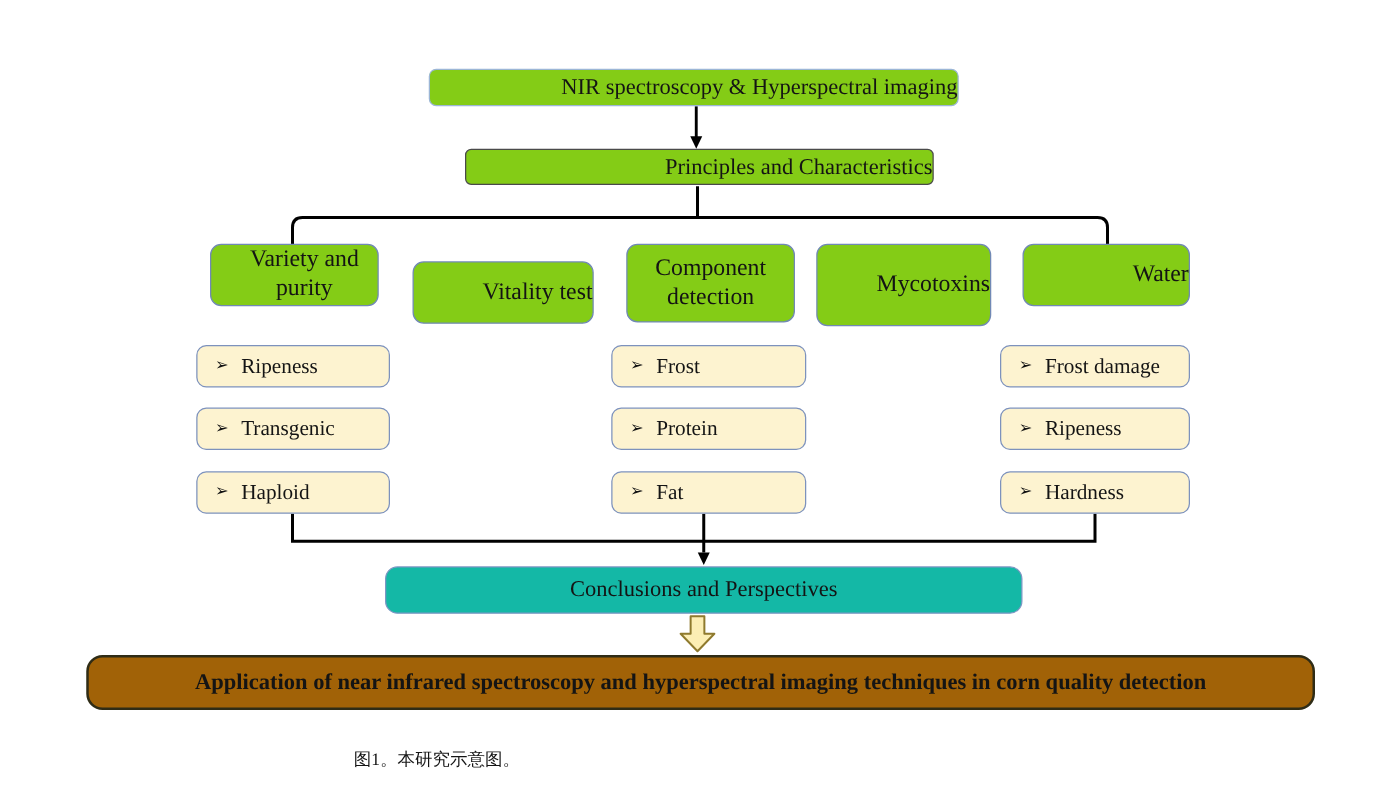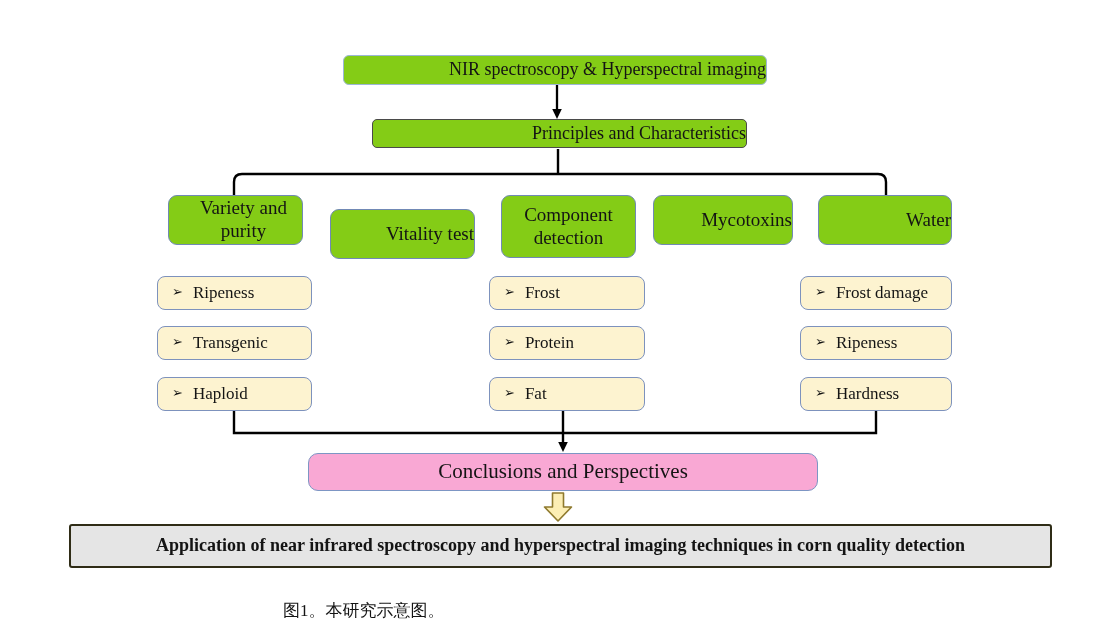--- a/index.html
+++ b/index.html
@@ -45,37 +45,37 @@
     padding-left: 14px;
     font-size: 17px;
   }
   .sub .bullet {
     font-size: 13px;
     margin-right: 10px;
     transform: translateY(-1px);
     color: #111;
   }
   .gold {
-    background: #f9a8d4;
+    background: #14b8a6;
     border: 1.6px solid #7d96c4;
     border-radius: 10px;
-    font-size: 21px;
+    font-size: 18px;
   }
   .app {
-    background: #e5e5e5;
+    background: #a16207;
     border: 2.6px solid #2f2c16;
-    border-radius: 3px;
+    border-radius: 13px;
     font-weight: bold;
     font-size: 18px;
   }
   .caption {
     position: absolute;
     left: 283px;
     top: 599px;
-    font-size: 17px;
+    font-size: 14px;
     z-index: 2;
     white-space: nowrap;
   }
 </style>
 </head>
 <body>
 
 <div class="canvas">
 
   <svg class="connectors" width="1114" height="640" viewBox="0 0 1114 640">
@@ -103,21 +103,21 @@
 
   <div class="box green" style="left:168px; top:195px; width:135px; height:50px;padding-left:16px;">
     <span>Variety and purity</span>
   </div>
   <div class="box green" style="left:330px; top:195px; width:145px; height:50px;margin-top:14px;">
     <span>Vitality test</span>
   </div>
   <div class="box green" style="left:501px; top:195px; width:135px; height:63px;">
     <span>Component detection</span>
   </div>
-  <div class="box green" style="left:653px; top:195px; width:140px; height:50px;">
+  <div class="box green" style="left:653px; top:195px; width:140px; height:66px;">
     <span>Mycotoxins</span>
   </div>
   <div class="box green" style="left:818px; top:195px; width:134px; height:50px;">
     <span>Water</span>
   </div>
 
   <div class="box sub" style="left:157px; top:276px; width:155px; height:34px;">
     <span class="bullet">➢</span>
     <span>Ripeness</span>
   </div>

